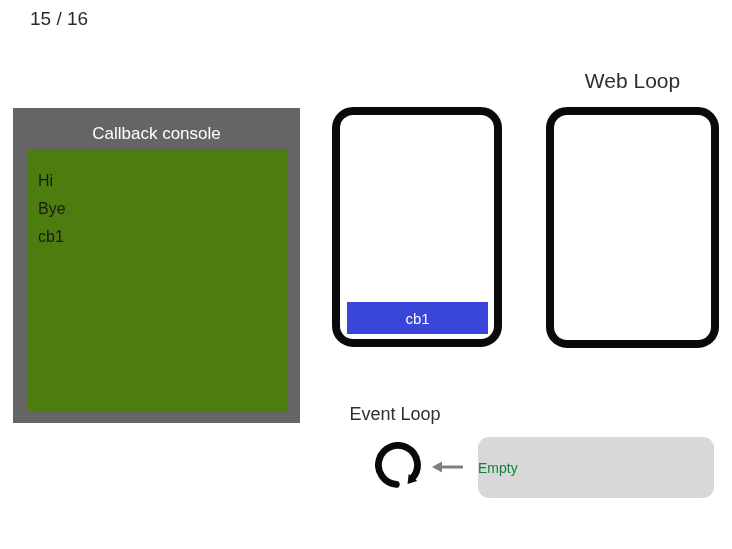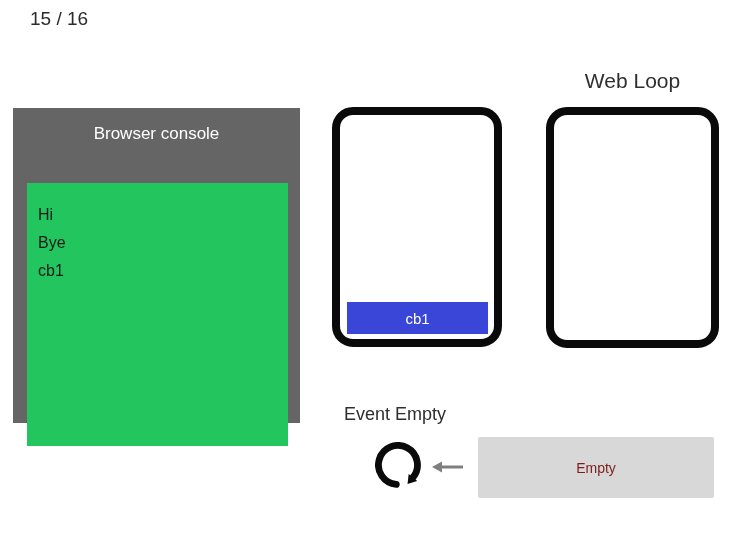--- a/index.html
+++ b/index.html
@@ -4,21 +4,21 @@
 <style>
   html,body{margin:0;padding:0;background:#ffffff;}
   body{font-family:"Liberation Sans",sans-serif;-webkit-font-smoothing:antialiased;}
   .stage{position:relative;width:732px;height:549px;background:#ffffff;overflow:hidden;padding-left:44px;}
 
   .slide-counter{position:absolute;left:30px;top:7px;font-size:19px;line-height:24px;color:#2b2b2b;}
 
   
   .console{position:absolute;left:13px;top:108px;width:287px;height:315px;background:#656565;}
   .console-title{position:absolute;left:0;right:0;top:14px;text-align:center;font-size:17px;line-height:24px;color:#ffffff;}
-  .console-screen{position:absolute;left:14px;top:41px;width:261px;height:263px;background:#22c55e;box-sizing:border-box;padding-top:18px;margin-top:34px;}
+  .console-screen{position:absolute;left:14px;top:41px;width:261px;height:263px;background:#4d7c0f;box-sizing:border-box;padding-top:18px;}
   .console-line{font-size:16px;line-height:28px;padding-left:11px;color:#1a1a1a;}
 
   
   .section-title{position:absolute;font-size:21px;line-height:24px;color:#2e2e2e;text-align:center;}
   .cs-title{left:332px;width:170px;top:69px;}
   .wa-title{left:546px;width:173px;top:69px;}
   .sub-title{position:absolute;font-size:18px;line-height:22px;color:#2e2e2e;text-align:center;}
   .el-title{left:335px;width:120px;top:403px;}
   .cq-title{left:516px;width:160px;top:403px;}
 
@@ -28,47 +28,47 @@
   .wa-box{left:546px;top:107px;width:173px;height:241px;}
 
   .stack-item{position:absolute;left:7px;bottom:5px;width:141px;height:32px;background:#3946d7;color:#ffffff;
               font-size:15px;display:flex;align-items:center;justify-content:center;}
 
   
   .loop-icon{position:absolute;left:375px;top:442px;}
   .left-arrow{position:absolute;left:430px;top:459px;}
 
   
-  .queue-box{position:absolute;left:478px;top:437px;width:236px;height:61px;background:#d8d8d8;border-radius:2px;
-             display:flex;align-items:center;justify-content:center;font-size:14px;color:#7f1d1d;}
+  .queue-box{position:absolute;left:478px;top:437px;width:236px;height:61px;background:#d8d8d8;border-radius:11px;
+             display:flex;align-items:center;justify-content:flex-start;font-size:14px;color:#15803d;}
 </style>
 </head>
 <body>
 
 <div class="stage">
 
   <div class="slide-counter">15 / 16</div>
 
   <div class="console">
-    <div class="console-title">Browser console</div>
+    <div class="console-title">Callback console</div>
     <div class="console-screen">
       <div class="console-line">Hi</div>
       <div class="console-line">Bye</div>
       <div class="console-line">cb1</div>
     </div>
   </div>
 
   <div class="frame-box cs-box">
     <div class="stack-item">cb1</div>
   </div>
 
   <div class="section-title wa-title">Web Loop</div>
   <div class="frame-box wa-box"></div>
 
-  <div class="sub-title el-title">Event Empty</div>
+  <div class="sub-title el-title">Event Loop</div>
 
   <svg class="loop-icon" width="46" height="46" viewBox="0 0 46 46">
     <path d="M 21.3 42.4 A 19.5 19.5 0 1 1 37.9 35.5" fill="none" stroke="#0a0a0a" stroke-width="6.8" stroke-linecap="round"></path>
     <polygon points="32.5,42 42.2,39.1 33.7,32" fill="#0a0a0a"></polygon>
   </svg>
 
   <svg class="left-arrow" width="34" height="16" viewBox="0 0 34 16">
     <line x1="33" y1="8" x2="10" y2="8" stroke="#7f7f7f" stroke-width="3"></line>
     <polygon points="2,8 12,2.5 12,13.5" fill="#7f7f7f"></polygon>
   </svg>

